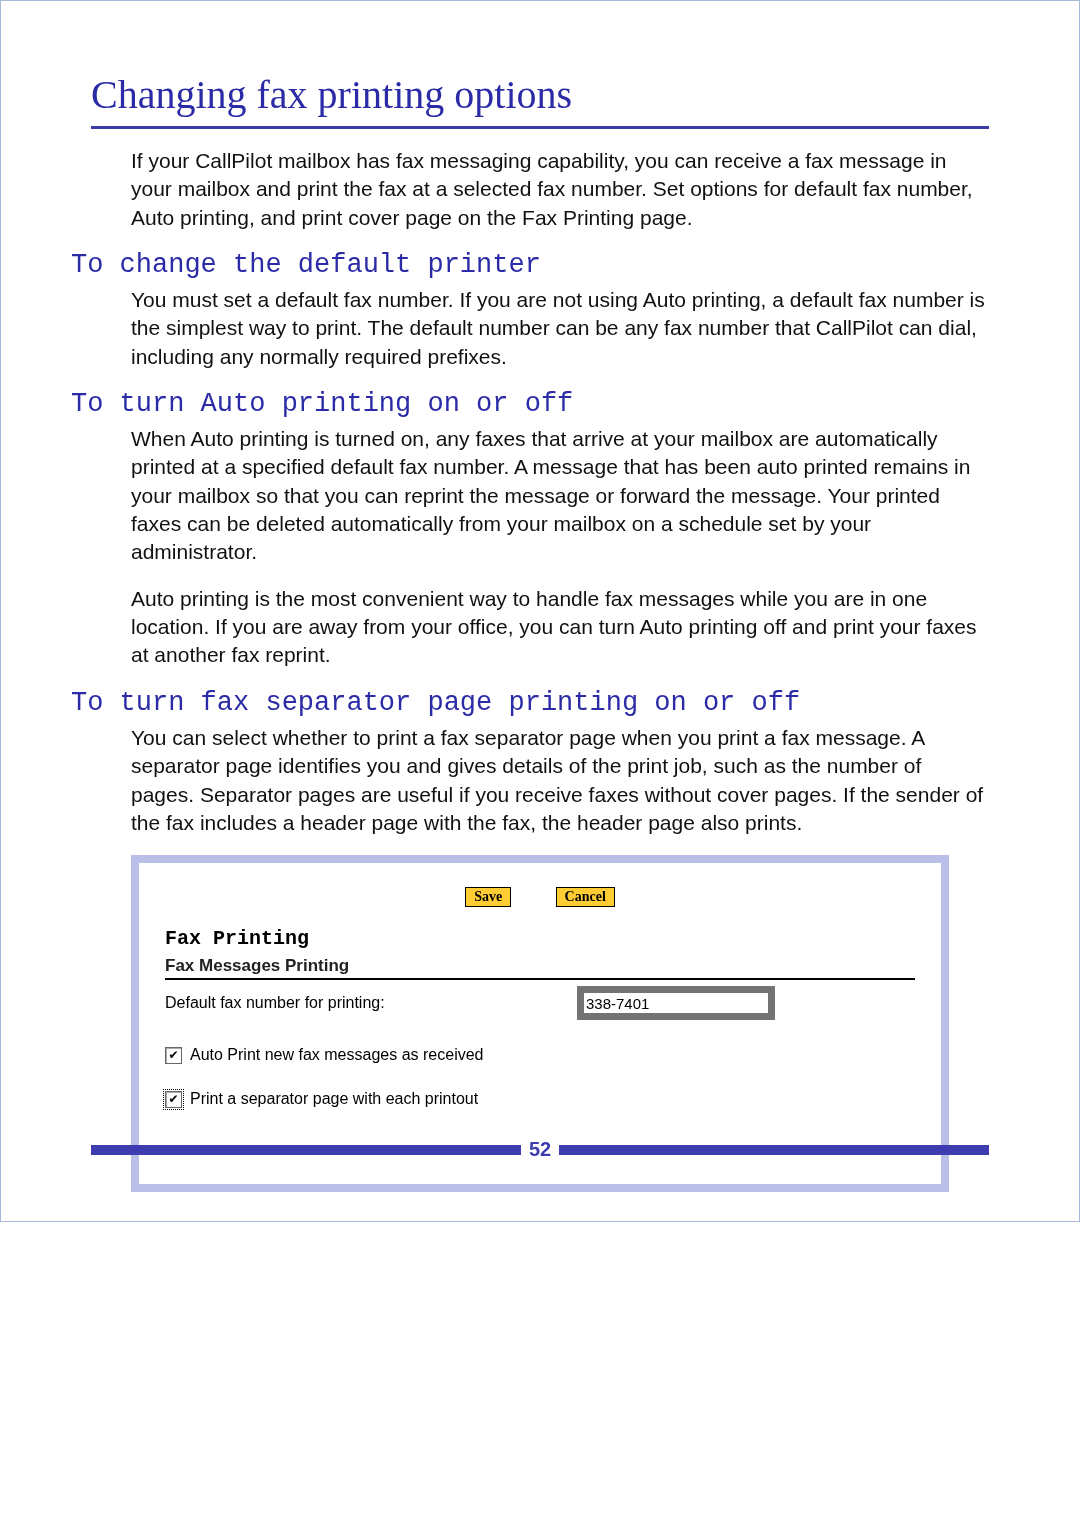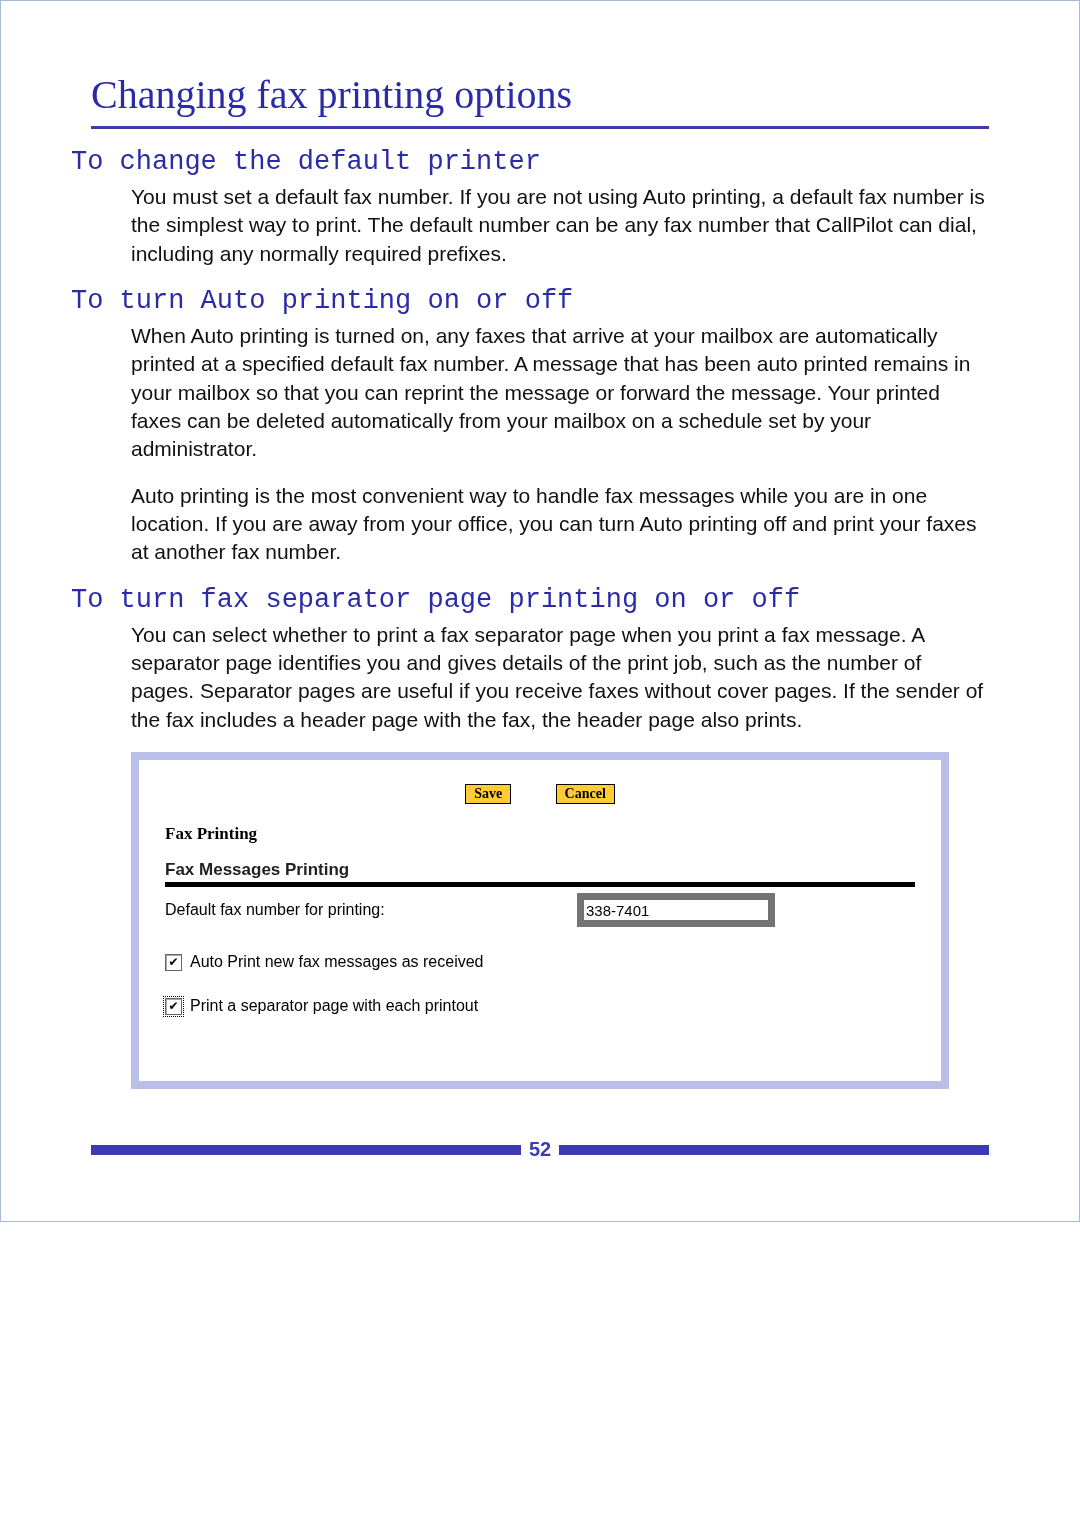--- a/index.html
+++ b/index.html
@@ -59,32 +59,32 @@
     font-family: Liberation Serif, serif;
     font-weight: bold;
     font-size: 14px;
     padding: 1px 8px;
     border: 1px solid #000;
     background: #ffcc33;
     margin: 0 20px;
     cursor: pointer;
   }
   .panel-heading {
-    font-family: Liberation Serif, serif;
+    font-family: Liberation Mono, monospace;
     font-weight: bold;
-    font-size: 17px;
-    margin: 20px 0 16px 26px;
+    font-size: 20px;
+    margin: 20px 0 6px 26px;
   }
   .section-label {
     font-family: Arial, sans-serif;
     font-weight: bold;
     font-size: 17px;
     color: #222;
     margin: 0 26px 2px 26px;
-    border-bottom: 5px solid #000000;
+    border-bottom: 2px solid #000000;
     padding-bottom: 2px;
   }
   .form-row {
     display: flex;
     align-items: center;
     margin: 6px 26px 0 26px;
     font-size: 16px;
     gap: 32px;
   }
   .form-label {
@@ -143,27 +143,28 @@
   }
 </style>
 </head>
 <body>
 
 <div class="page">
 
   <h1 class="title">Changing fax printing options</h1>
   <hr class="rule">
 
+  <p class="intro">If your CallPilot mailbox has fax messaging capability, you can receive a fax message in your mailbox and print the fax at a selected fax number. Set options for default fax number, Auto printing, and print cover page on the Fax Printing page.</p>
 
   <h2 class="subhead">To change the default printer</h2>
   <p class="body-text">You must set a default fax number. If you are not using Auto printing, a default fax number is the simplest way to print. The default number can be any fax number that CallPilot can dial, including any normally required prefixes.</p>
 
   <h2 class="subhead">To turn Auto printing on or off</h2>
   <p class="body-text">When Auto printing is turned on, any faxes that arrive at your mailbox are automatically printed at a specified default fax number. A message that has been auto printed remains in your mailbox so that you can reprint the message or forward the message. Your printed faxes can be deleted automatically from your mailbox on a schedule set by your administrator.</p>
-  <p class="body-text">Auto printing is the most convenient way to handle fax messages while you are in one location. If you are away from your office, you can turn Auto printing off and print your faxes at another fax number.</p>
+  <p class="body-text">Auto printing is the most convenient way to handle fax messages while you are in one location. If you are away from your office, you can turn Auto printing off and print your faxes at another fax reprint.</p>
 
   <h2 class="subhead">To turn fax separator page printing on or off</h2>
   <p class="body-text">You can select whether to print a fax separator page when you print a fax message. A separator page identifies you and gives details of the print job, such as the number of pages. Separator pages are useful if you receive faxes without cover pages. If the sender of the fax includes a header page with the fax, the header page also prints.</p>
 
   <div class="panel-wrap">
     <div class="panel-buttons">
       <span class="btn">Save</span>
       <span class="btn">Cancel</span>
     </div>
     <div class="panel-heading">Fax Printing</div>

